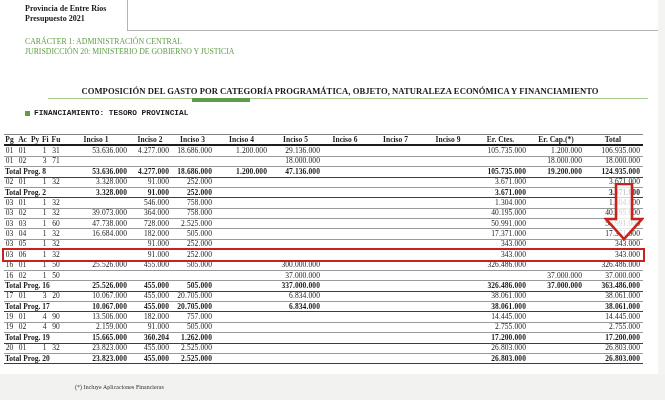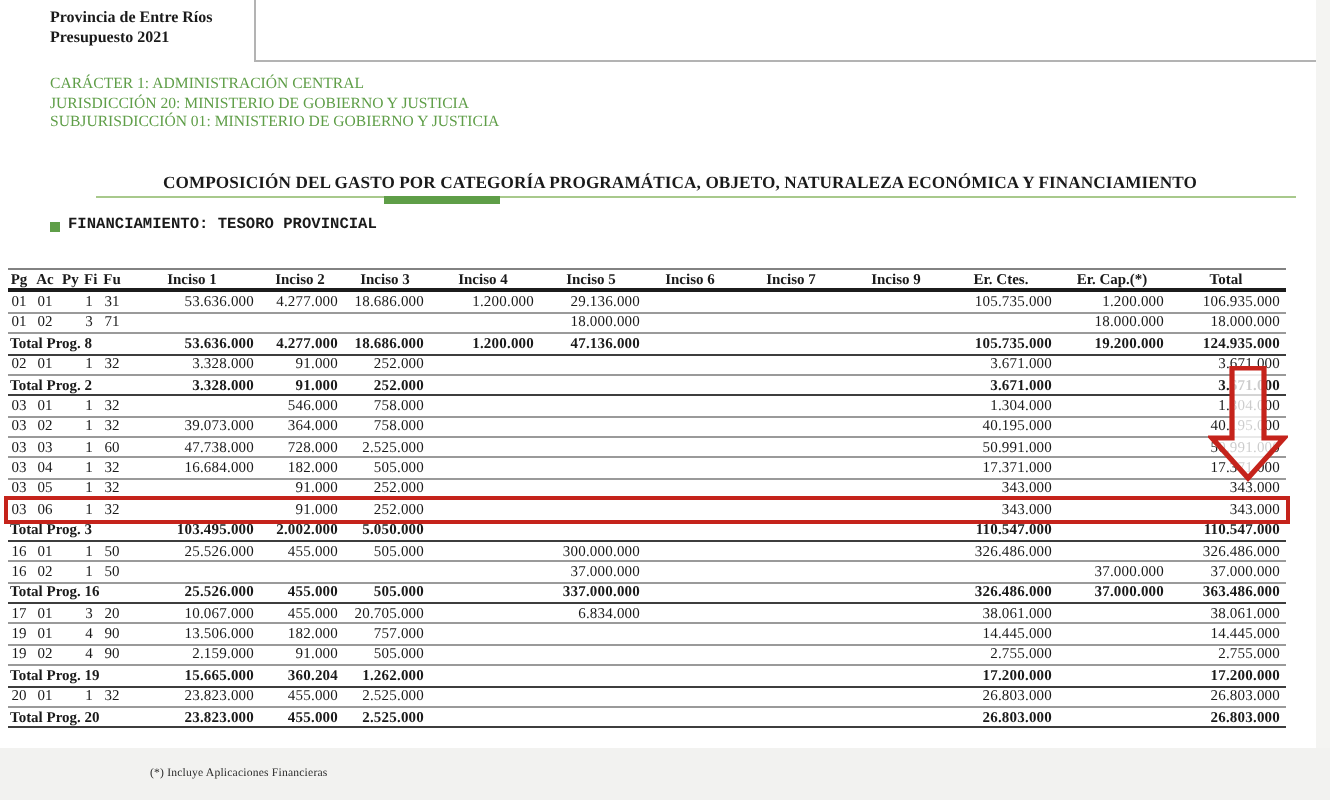--- a/index.html
+++ b/index.html
@@ -94,21 +94,20 @@
   <div class="frame-line"></div>
   <div class="right-band"></div>
   <div class="bottom-band"></div>
 
   <div class="org">Provincia de Entre Ríos</div>
   <div class="doc-title">Presupuesto 2021</div>
 
   <div class="classification">
     <div>CARÁCTER 1: ADMINISTRACIÓN CENTRAL</div>
     <div>JURISDICCIÓN 20: MINISTERIO DE GOBIERNO Y JUSTICIA</div>
-    <div>SUBJURISDICCIÓN 01: MINISTERIO DE GOBIERNO Y JUSTICIA</div>
   </div>
 
   <div class="main-title">COMPOSICIÓN DEL GASTO POR CATEGORÍA PROGRAMÁTICA, OBJETO, NATURALEZA ECONÓMICA Y FINANCIAMIENTO</div>
   <div class="title-underline">
     <span class="thick"></span>
   </div>
 
   <div class="financing">
     <span class="sq"></span>
     <span class="fin-label">FINANCIAMIENTO: TESORO PROVINCIAL</span>
@@ -337,34 +336,20 @@
           <td class="num">252.000</td>
           <td class="num"></td>
           <td class="num"></td>
           <td class="num"></td>
           <td class="num"></td>
           <td class="num"></td>
           <td class="num">343.000</td>
           <td class="num"></td>
           <td class="num">343.000</td>
         </tr>
-        <tr class="total">
-          <td colspan="5" class="label">Total Prog. 3</td>
-          <td class="num">103.495.000</td>
-          <td class="num">2.002.000</td>
-          <td class="num">5.050.000</td>
-          <td class="num"></td>
-          <td class="num"></td>
-          <td class="num"></td>
-          <td class="num"></td>
-          <td class="num"></td>
-          <td class="num">110.547.000</td>
-          <td class="num"></td>
-          <td class="num">110.547.000</td>
-        </tr>
         <tr class="detail">
           <td class="code">16</td>
           <td class="code">01</td>
           <td class="code"></td>
           <td class="code">1</td>
           <td class="code">50</td>
           <td class="num">25.526.000</td>
           <td class="num">455.000</td>
           <td class="num">505.000</td>
           <td class="num"></td>
@@ -419,20 +404,34 @@
           <td class="num">20.705.000</td>
           <td class="num"></td>
           <td class="num">6.834.000</td>
           <td class="num"></td>
           <td class="num"></td>
           <td class="num"></td>
           <td class="num">38.061.000</td>
           <td class="num"></td>
           <td class="num">38.061.000</td>
         </tr>
+        <tr class="total">
+          <td colspan="5" class="label">Total Prog. 17</td>
+          <td class="num">10.067.000</td>
+          <td class="num">455.000</td>
+          <td class="num">20.705.000</td>
+          <td class="num"></td>
+          <td class="num">6.834.000</td>
+          <td class="num"></td>
+          <td class="num"></td>
+          <td class="num"></td>
+          <td class="num">38.061.000</td>
+          <td class="num"></td>
+          <td class="num">38.061.000</td>
+        </tr>
         <tr class="detail">
           <td class="code">19</td>
           <td class="code">01</td>
           <td class="code"></td>
           <td class="code">4</td>
           <td class="code">90</td>
           <td class="num">13.506.000</td>
           <td class="num">182.000</td>
           <td class="num">757.000</td>
           <td class="num"></td>

